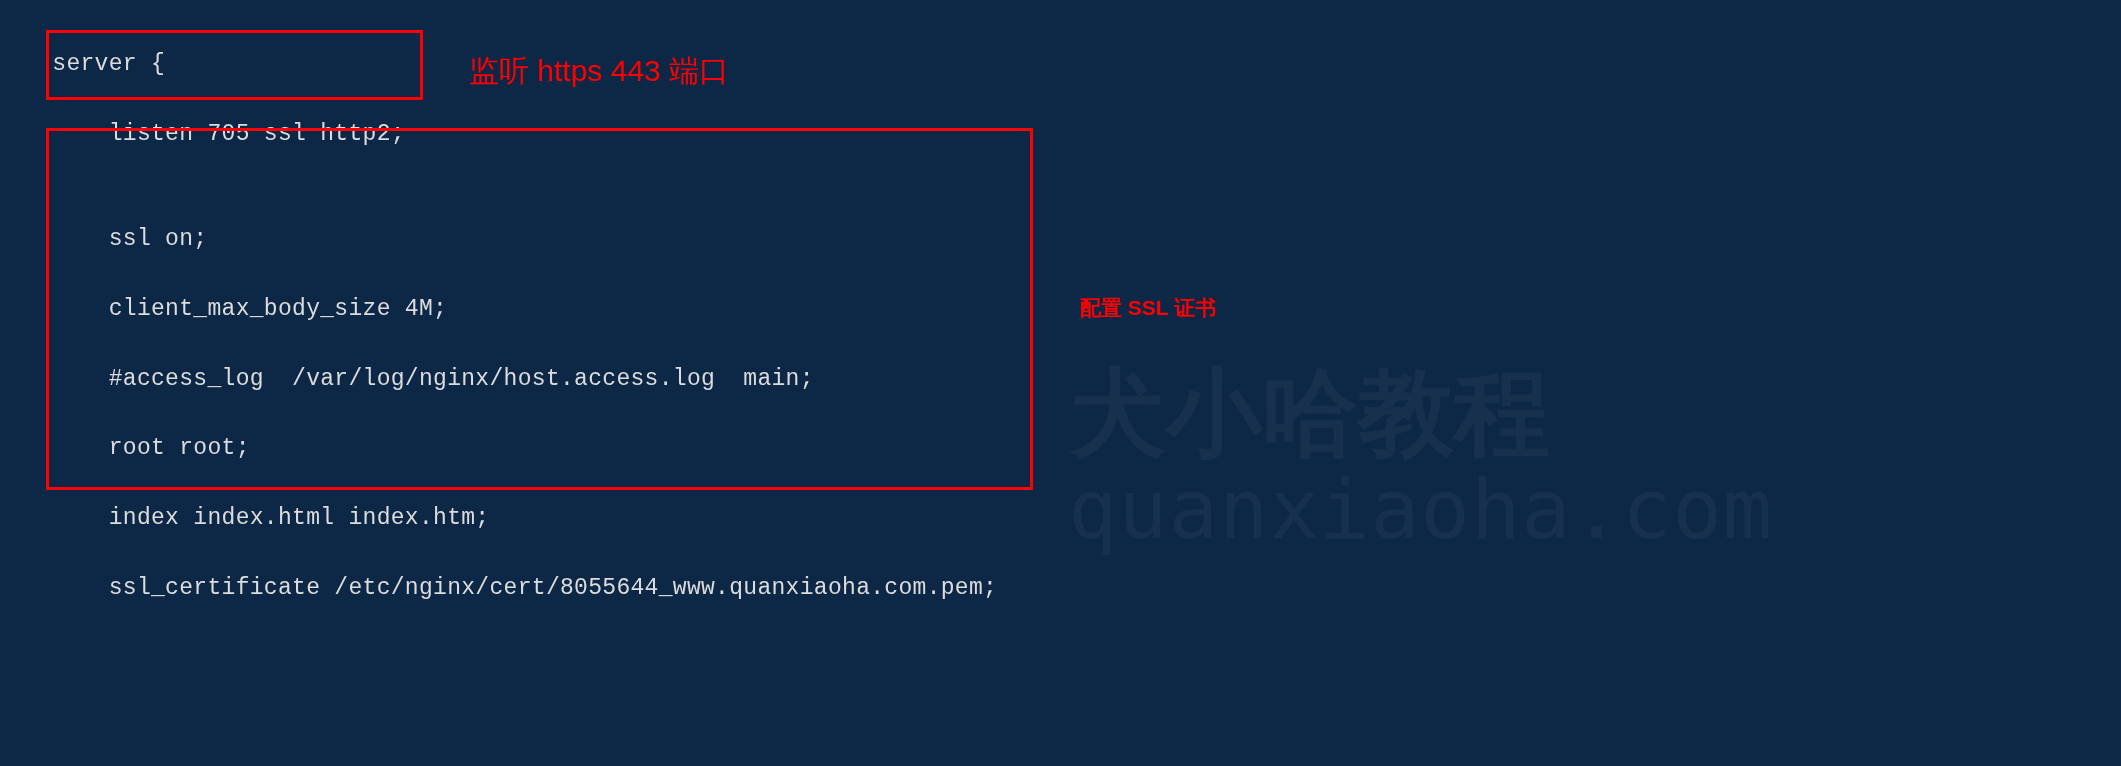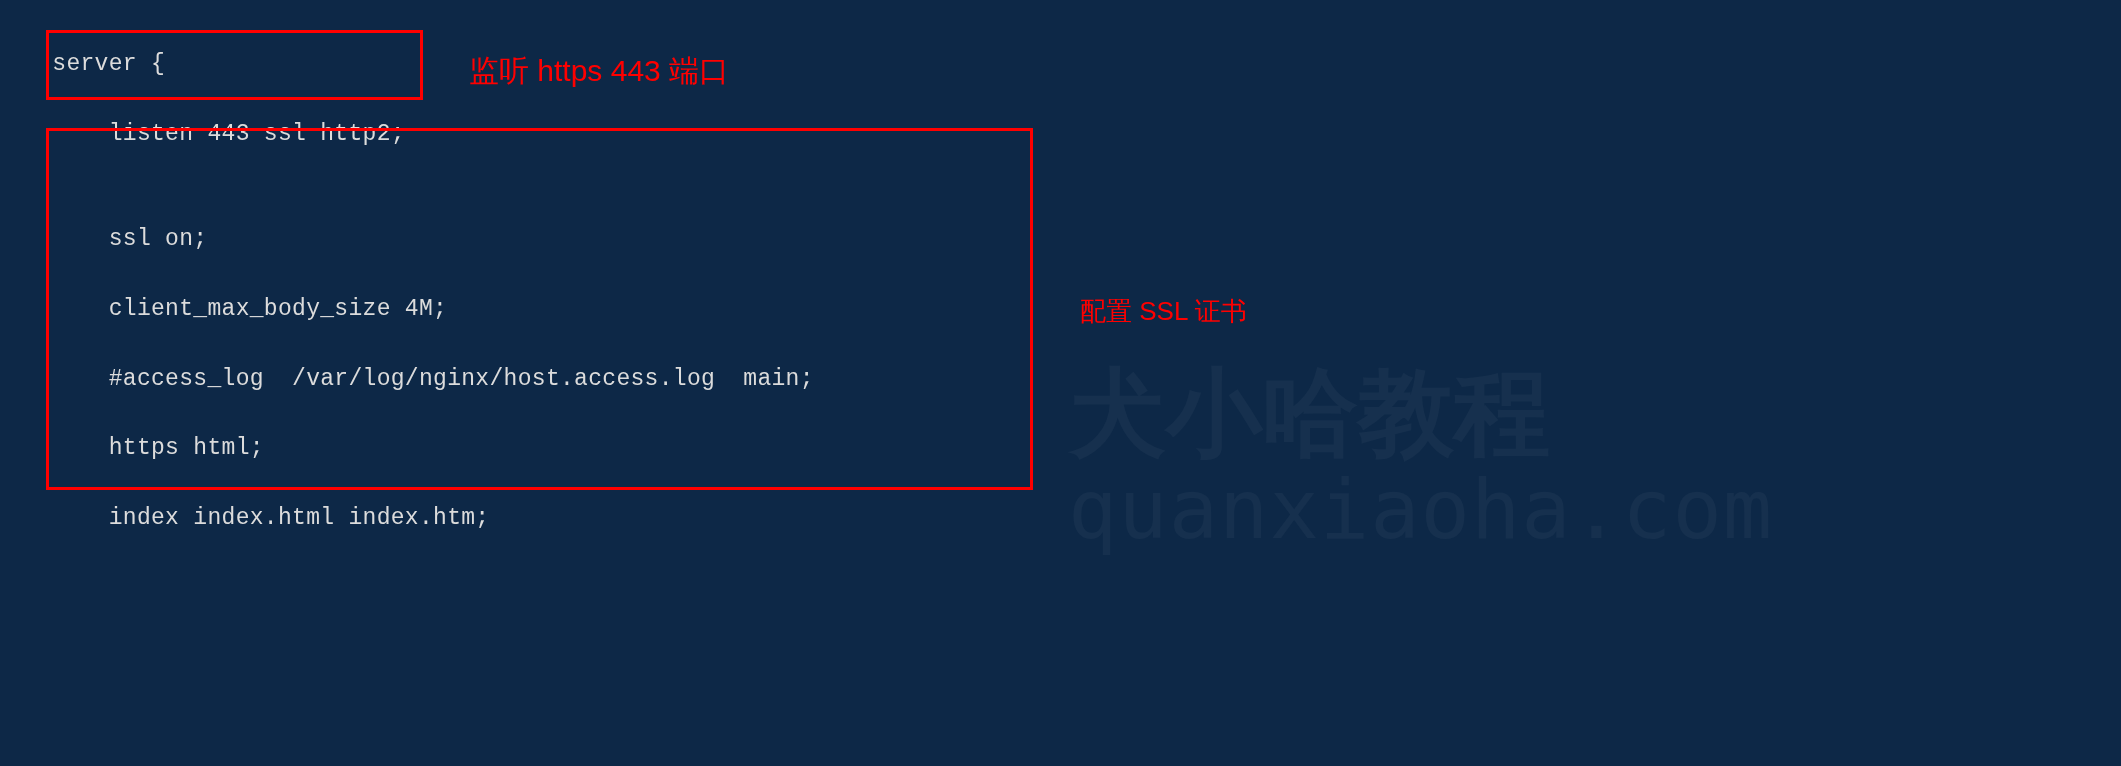--- a/index.html
+++ b/index.html
@@ -53,22 +53,22 @@
       font-size: 30px;
       font-weight: 400;
       margin-left: 17px;
     }
     .annotation-2 {
       position: absolute;
       left: 1080px;
       top: 292px;
       color: #ff0000;
       font-family: 'Microsoft YaHei', 'SimHei', sans-serif;
-      font-size: 26px;
-      font-weight: 400;
+      font-size: 21px;
+      font-weight: 700;
     }
     .watermark-1 {
       position: absolute;
       left: 1070px;
       top: 340px;
       color: rgba(255, 255, 255, 0.04);
       font-family: 'Microsoft YaHei', 'SimSun', sans-serif;
       font-size: 96px;
       font-weight: bold;
       pointer-events: none;
@@ -85,27 +85,28 @@
       pointer-events: none;
       user-select: none;
       letter-spacing: 1px;
     }
   </style>
 </head>
 <body>
 
 <div class="code-container">
 <div class="code-line">   server {</div>
-<div class="code-line">       listen 443 ssl http2;</div>
+<div class="code-line">       listen 705 ssl http2;</div>
 <div class="code-line"></div>
 <div class="code-line">       ssl on;</div>
 <div class="code-line">       client_max_body_size 4M;</div>
 <div class="code-line">       #access_log  /var/log/nginx/host.access.log  main;</div>
-<div class="code-line">       https html;</div>
+<div class="code-line">       root root;</div>
 <div class="code-line">       index index.html index.htm;</div>
+<div class="code-line">       ssl_certificate /etc/nginx/cert/8055644_www.quanxiaoha.com.pem;</div>
 
 
 
 
 
 <div class="code-line"></div>
 
 
 </div>
 

